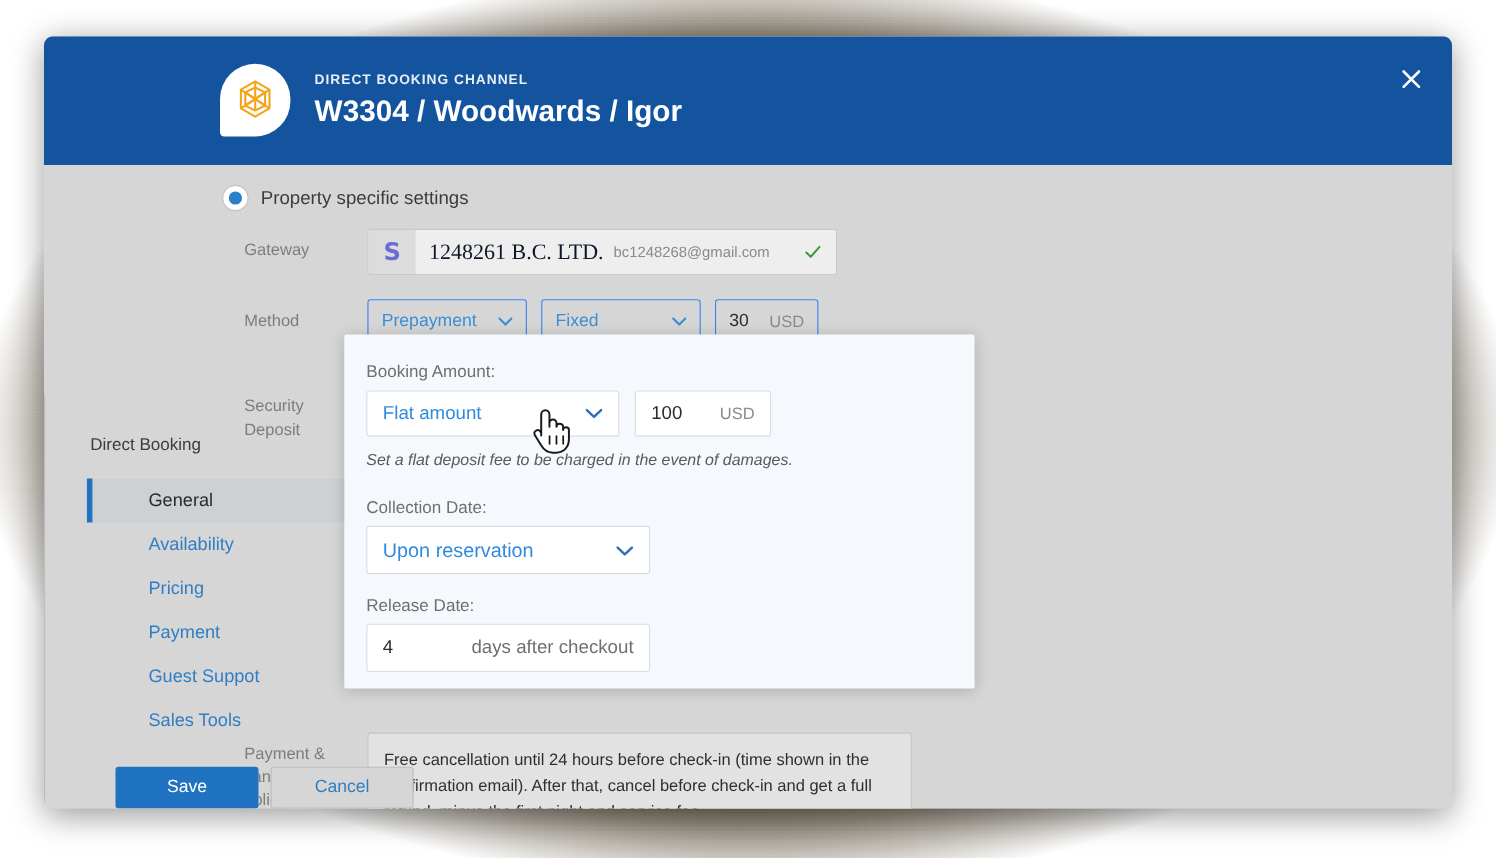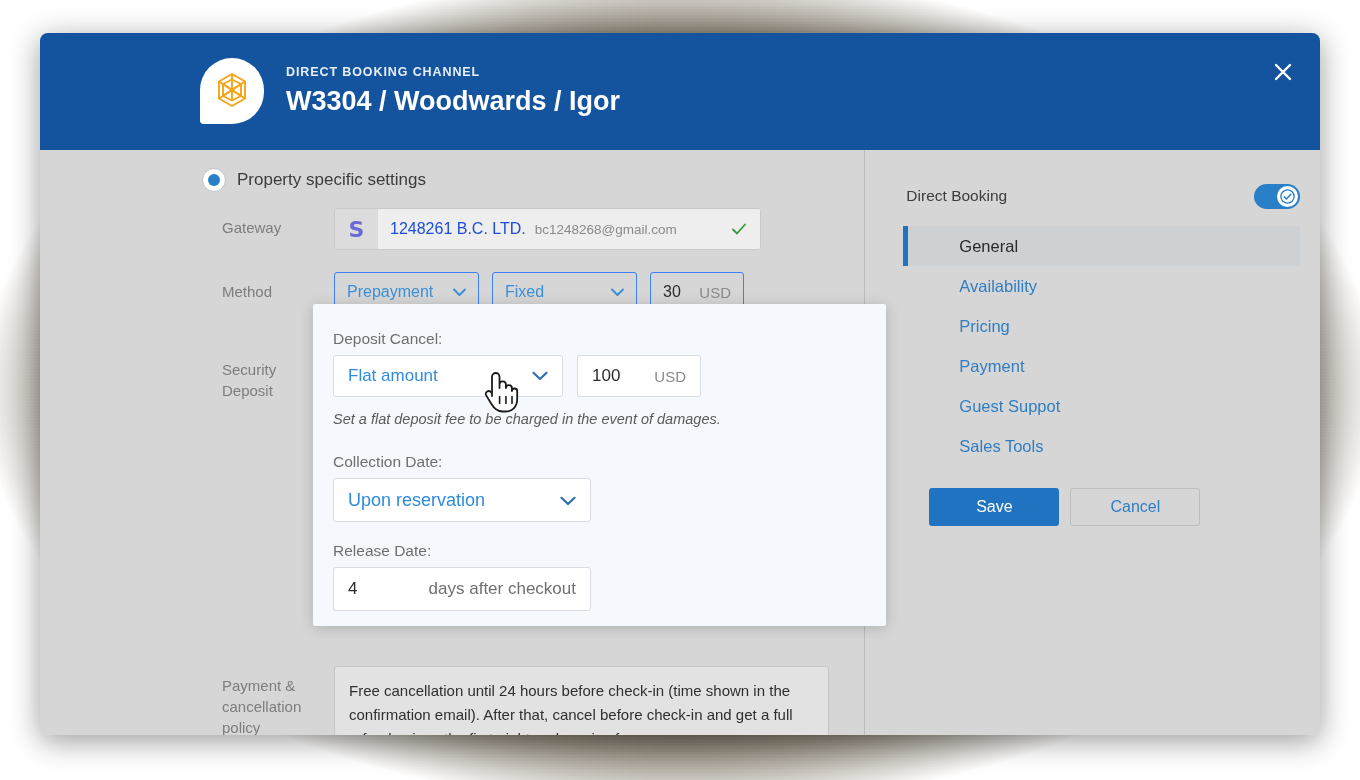--- a/index.html
+++ b/index.html
@@ -105,20 +105,21 @@
     cursor: pointer;
   }
   .close-btn svg { display:block; }
 
   
   .modal-body {
     position: relative;
     height: 585px;
     background: #d6d6d6;
     display: flex;
+    flex-direction: column;
   }
   .main-col {
     position: relative;
     width: 825px;
     height: 585px;
   }
   .side-col {
     position: relative;
     width: 455px;
     height: 585px;
@@ -187,21 +188,21 @@
     font-family: "DejaVu Sans", sans-serif;
     flex: none;
   }
   .gateway-field {
     flex: 1;
     height: 40px;
     background: #eeeeee;
     display: flex; align-items: center;
     padding: 0 12px;
   }
-  .gw-name { font-size: 16px; color: #1d4ed8; }
+  .gw-name { font-size: 20px; color: #0f172a; font-family: Liberation Serif, serif; }
   .gw-mail { font-size: 13.5px; color: #8a8a8a; margin-left: 9px; }
   .gw-check { margin-left: auto; color: #3a9a3a; display:flex; }
 
   
   .ctl {
     height: 40px;
     border: 1px solid #3b82f6;
     border-radius: 3px;
     background: #d6d6d6;
     display: flex;
@@ -519,21 +520,21 @@
             <div>Payment &amp;</div>
             <div>cancellation</div>
             <div>policy</div>
           </div>
           <div class="policy-box">Free cancellation until 24 hours before check-in (time shown in the confirmation email). After that, cancel before check-in and get a full refund, minus the first night and service fee.</div>
         </div>
 
         <div class="deposit-panel">
           <div class="dp-inner">
 
-            <div class="dp-label">Deposit Cancel:</div>
+            <div class="dp-label">Booking Amount:</div>
             <div class="dp-row">
               <div class="dp-select">
                 <span>Flat amount</span>
                 <span class="chev">
                   <svg width="16" height="10" viewBox="0 0 16 10" aria-hidden="true">
                     <path d="M1.5 1.8 L8 8 L14.5 1.8" stroke="#2f6fb5" stroke-width="2.2" fill="none" stroke-linecap="round" stroke-linejoin="round"></path>
                   </svg>
                 </span>
               </div>
               <div class="dp-amount">

